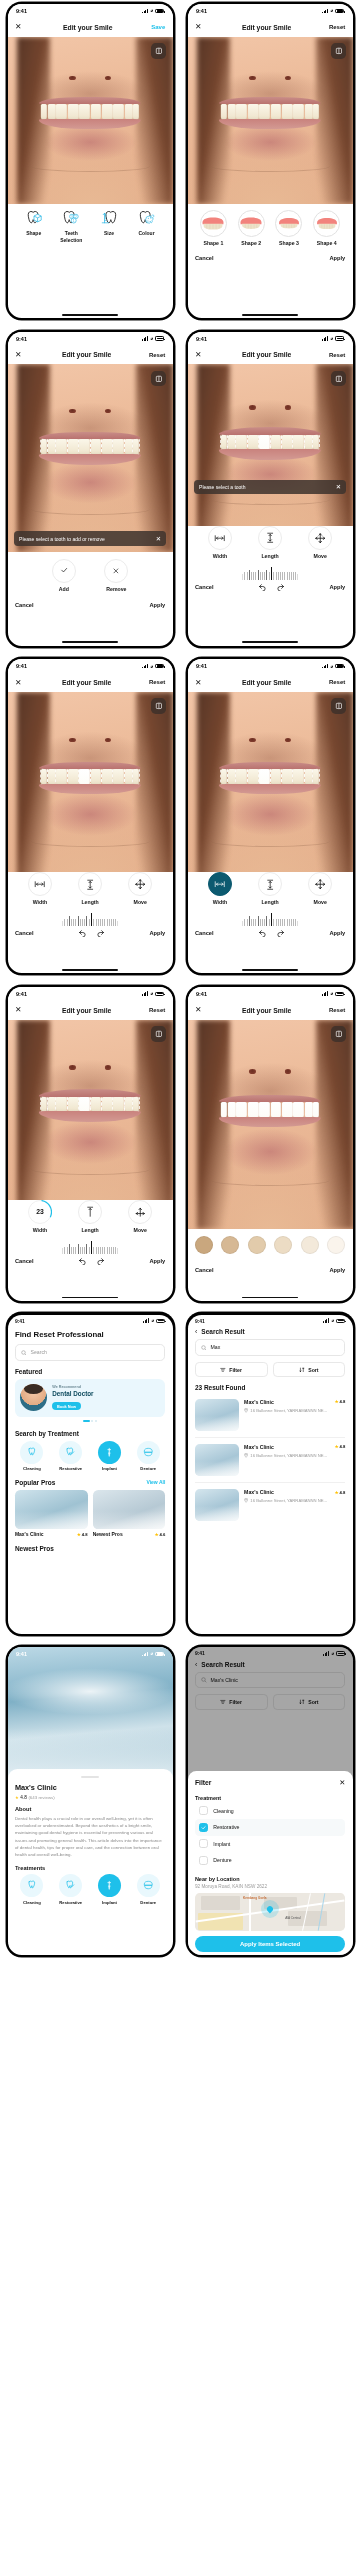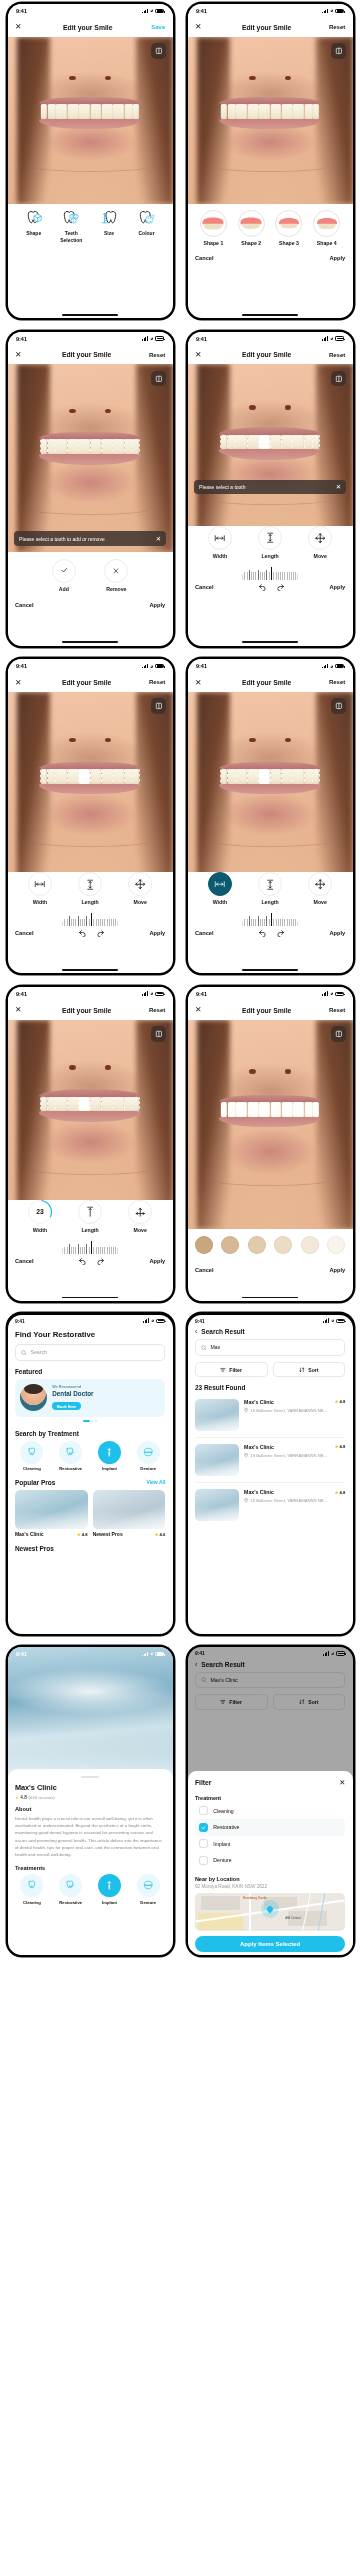--- a/index.html
+++ b/index.html
@@ -1216,21 +1216,21 @@
                 <i></i>
                 <i></i>
               </span>
             <span class="wifi">◕</span>
             <span class="batt">
                 <i></i>
               </span>
           </span>
         </div>
         <div class="pad">
-          <div class="h1">Find Your Restorative</div>
+          <div class="h1">Find Reset Professional</div>
           <div class="searchbox">
             <svg width="5.7" height="5.7" viewBox="0 0 16 16" fill="none" stroke="#9b9b9b" stroke-width="1.8">
                 <circle cx="7" cy="7" r="5"></circle>
                 <path d="M11 11l4 4"></path>
               </svg>
             <span>Search</span>
           </div>
           <div class="sec-h">
             <span class="sec-t">Featured</span>
           </div>

